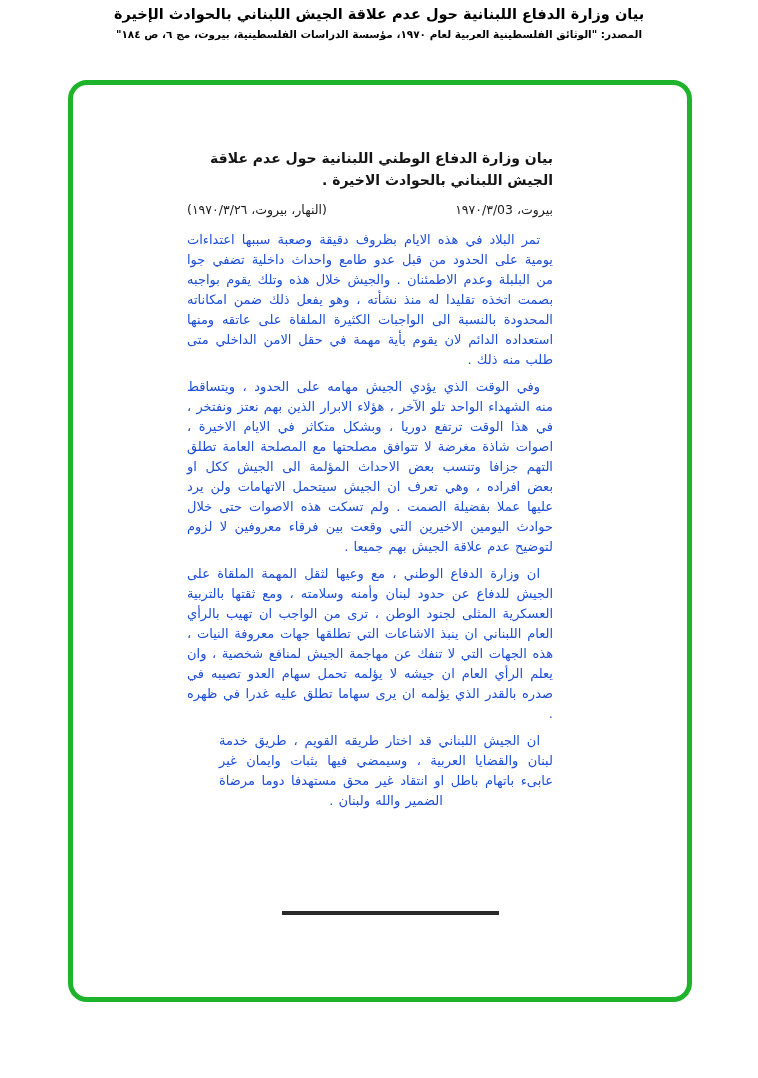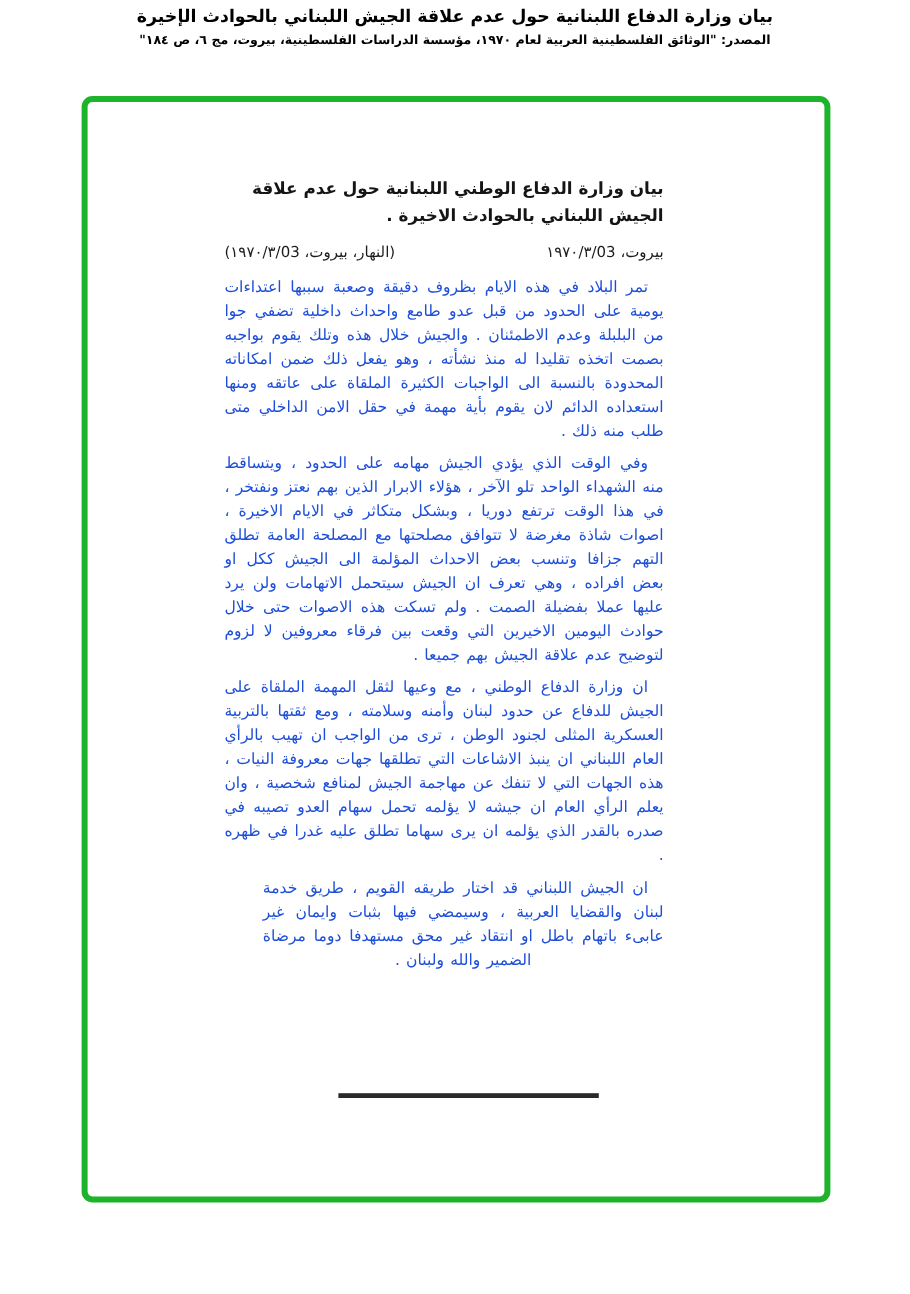--- a/index.html
+++ b/index.html
@@ -33,21 +33,21 @@
     font-size: 10.5px;
     font-weight: bold;
   }
   
   .doc-frame {
     position: absolute;
     left: 68px; top: 80px;
     width: 614px; height: 912px;
     background: #fff;
     border: 5px solid var(--frame-green, #1db32a);
-    border-radius: 9px;
+    border-radius: 19px;
   }
   .doc-col {
     position: absolute;
     top: 62px; right: 134px;
     width: 366px;
     direction: rtl;
   }
   .doc-title {
     margin: 0;
     font-size: 14px;
@@ -92,21 +92,21 @@
     <div class="hdr-source">المصدر: "الوثائق الفلسطينية العربية لعام ١٩٧٠، مؤسسة الدراسات الفلسطينية، بيروت، مج ٦، ص ١٨٤"</div>
   </header>
 
   <section class="doc-frame">
     <div class="doc-col">
 
       <h2 class="doc-title">بيان وزارة الدفاع الوطني اللبنانية حول عدم علاقة الجيش اللبناني بالحوادث الاخيرة .</h2>
 
       <div class="dateline">
         <span>بيروت، ١٩٧٠/٣/03</span>
-        <span>(النهار، بيروت، ١٩٧٠/٣/03)</span>
+        <span>(النهار، بيروت، ١٩٧٠/٣/٢٦)</span>
       </div>
 
       <div class="doc-body">
         <p class="body-p">تمر البلاد في هذه الايام بظروف دقيقة وصعبة سببها اعتداءات يومية على الحدود من قبل عدو طامع واحداث داخلية تضفي جوا من البلبلة وعدم الاطمئنان . والجيش خلال هذه وتلك يقوم بواجبه بصمت اتخذه تقليدا له منذ نشأته ، وهو يفعل ذلك ضمن امكاناته المحدودة بالنسبة الى الواجبات الكثيرة الملقاة على عاتقه ومنها استعداده الدائم لان يقوم بأية مهمة في حقل الامن الداخلي متى طلب منه ذلك .</p>
         <p class="body-p">وفي الوقت الذي يؤدي الجيش مهامه على الحدود ، ويتساقط منه الشهداء الواحد تلو الآخر ، هؤلاء الابرار الذين بهم نعتز ونفتخر ، في هذا الوقت ترتفع دوريا ، وبشكل متكاثر في الايام الاخيرة ، اصوات شاذة مغرضة لا تتوافق مصلحتها مع المصلحة العامة تطلق التهم جزافا وتنسب بعض الاحداث المؤلمة الى الجيش ككل او بعض افراده ، وهي تعرف ان الجيش سيتحمل الاتهامات ولن يرد عليها عملا بفضيلة الصمت . ولم تسكت هذه الاصوات حتى خلال حوادث اليومين الاخيرين التي وقعت بين فرقاء معروفين لا لزوم لتوضيح عدم علاقة الجيش بهم جميعا .</p>
         <p class="body-p">ان وزارة الدفاع الوطني ، مع وعيها لثقل المهمة الملقاة على الجيش للدفاع عن حدود لبنان وأمنه وسلامته ، ومع ثقتها بالتربية العسكرية المثلى لجنود الوطن ، ترى من الواجب ان تهيب بالرأي العام اللبناني ان ينبذ الاشاعات التي تطلقها جهات معروفة النيات ، هذه الجهات التي لا تنفك عن مهاجمة الجيش لمنافع شخصية ، وان يعلم الرأي العام ان جيشه لا يؤلمه تحمل سهام العدو تصيبه في صدره بالقدر الذي يؤلمه ان يرى سهاما تطلق عليه غدرا في ظهره .</p>
         <p class="body-p p-center-last">ان الجيش اللبناني قد اختار طريقه القويم ، طريق خدمة لبنان والقضايا العربية ، وسيمضي فيها بثبات وايمان غير عابىء باتهام باطل او انتقاد غير محق مستهدفا دوما مرضاة الضمير والله ولبنان .</p>
       </div>
     </div>
 

